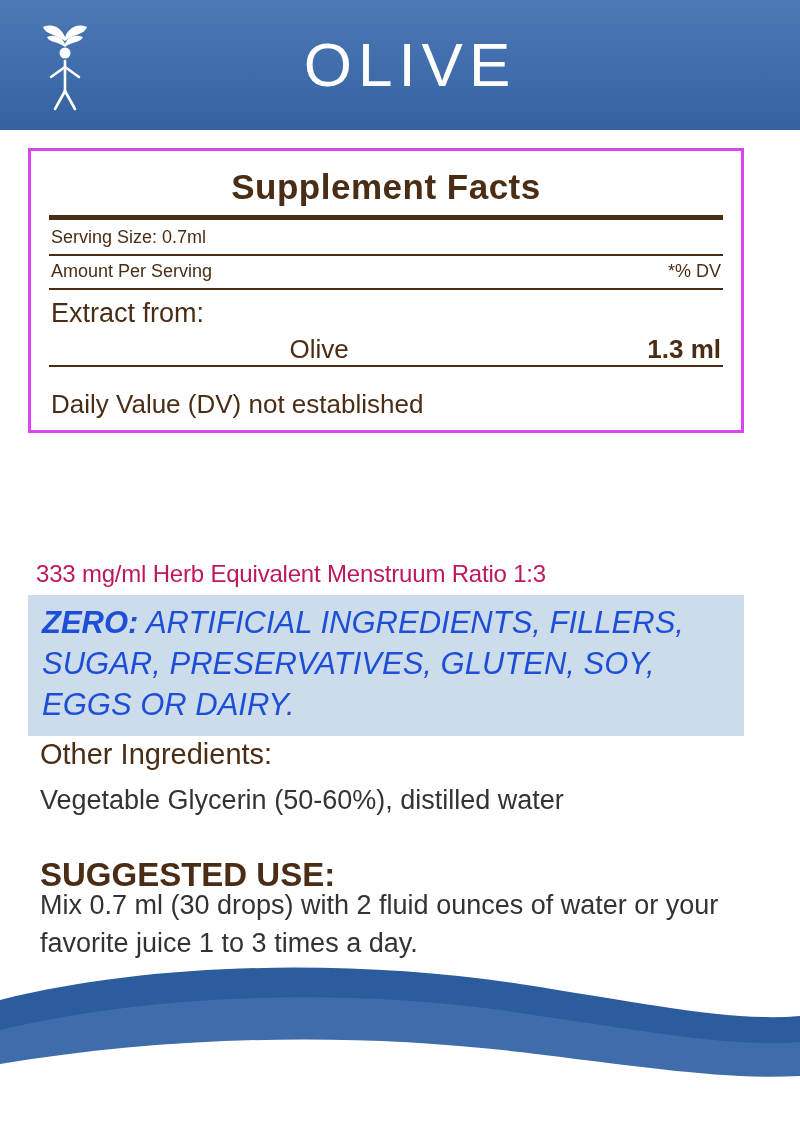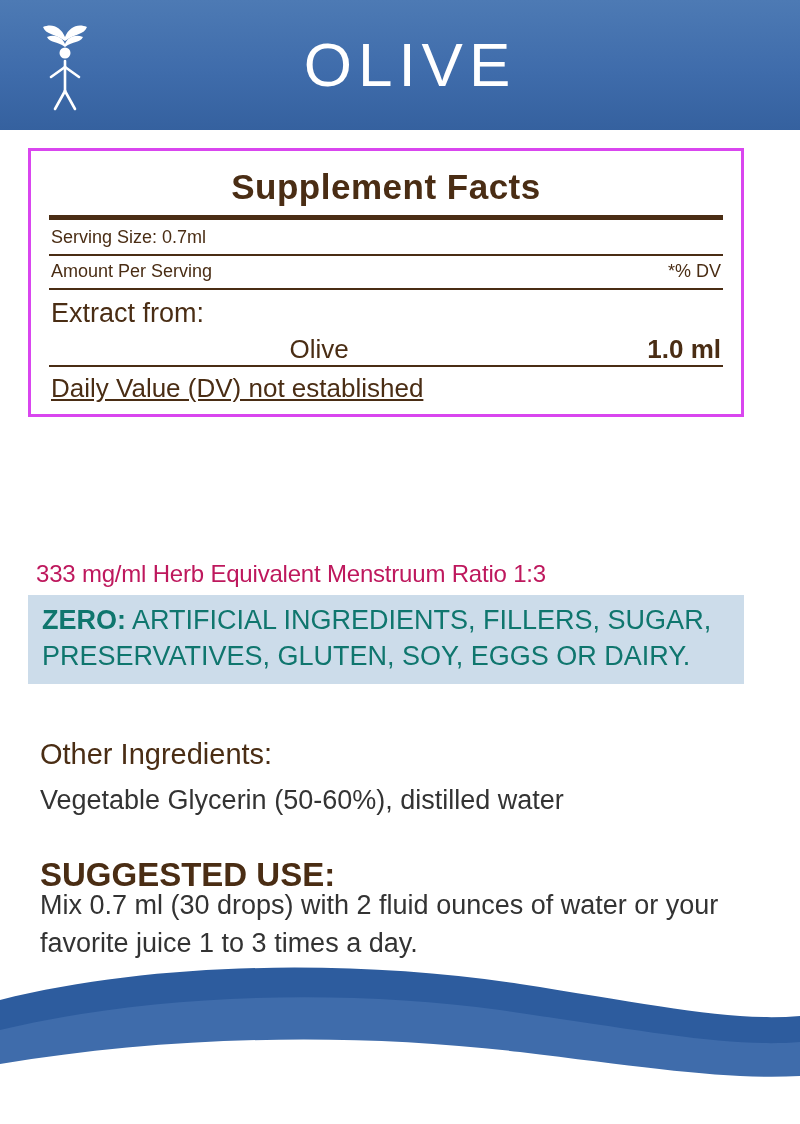--- a/index.html
+++ b/index.html
@@ -116,22 +116,21 @@
     white-space: nowrap;
   }
   .ingredient-sub {
     font-size: 26px;
     color: #4a2d14;
     padding: 4px 2px 10px 2px;
   }
   .dv-note {
     font-size: 26px;
     color: #4a2d14;
-    padding: 6px 2px 2px 2px;
-    text-decoration: underline;
+    padding: 22px 2px 2px 2px;
   }
 
   
   .herb-line {
     position: absolute;
     left: 36px;
     top: 430px;
     width: 700px;
     font-size: 24px;
     color: #be185d;
@@ -141,23 +140,24 @@
   .zero-box {
     position: absolute;
     left: 28px;
     top: 465px;
     width: 716px;
     background: #ccdcea;
     padding: 8px 14px 10px 14px;
     box-sizing: border-box;
   }
   .zero-text {
-    font-size: 27px;
-    color: #0f766e;
+    font-size: 31px;
+    color: #1d4ed8;
     line-height: 1.32;
+    font-style: italic;
   }
   .zero-text b { font-weight: 700; }
 
   .other-heading {
     position: absolute;
     left: 40px;
     top: 608px;
     font-size: 29px;
     color: #4a2d14;
   }
@@ -237,21 +237,21 @@
     <div class="sf-row">
       <span class="left">Amount Per Serving</span>
       <span class="right">*% DV</span>
     </div>
     <div class="rule-thin"></div>
 
     <div class="extract-label">Extract from:</div>
 
     <div class="ingredient-line">
       <span class="ingredient-name">Olive</span>
-      <span class="ingredient-amt">1.0 ml</span>
+      <span class="ingredient-amt">1.3 ml</span>
     </div>
 
     <div class="rule-thin"></div>
     <div class="dv-note">Daily Value (DV) not established</div>
   </div>
 
   <div class="herb-line">333 mg/ml Herb Equivalent  Menstruum Ratio 1:3</div>
 
   <div class="zero-box">
     <div class="zero-text">

